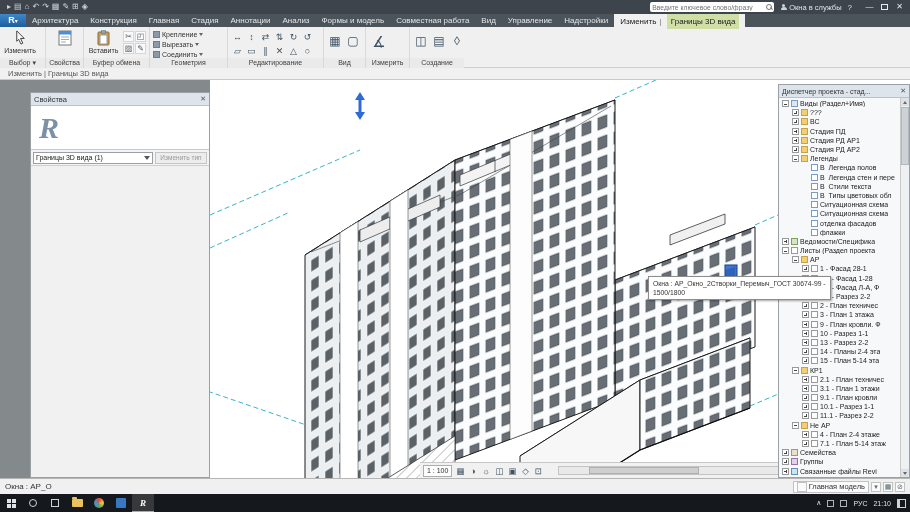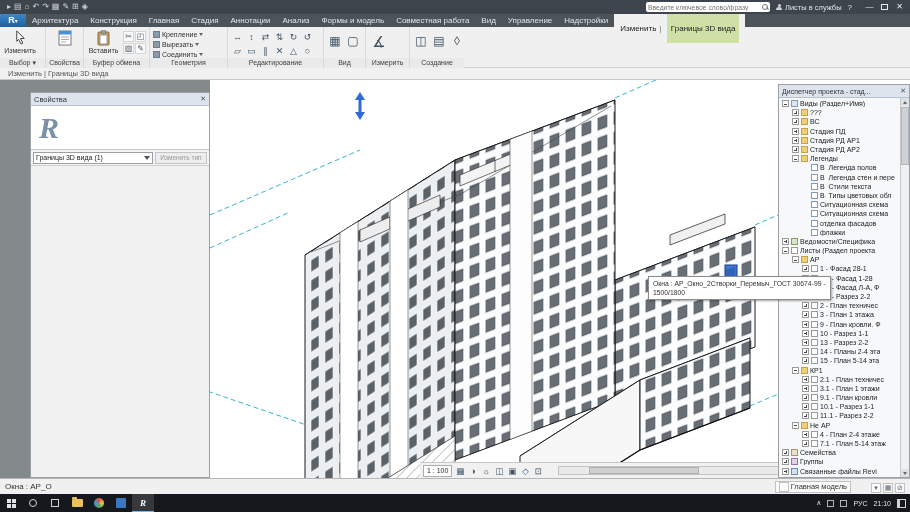--- a/index.html
+++ b/index.html
@@ -25,21 +25,21 @@
   .winbtns{display:flex;margin-left:4px}
   .winbtns .wb{width:15px;text-align:center;font-size:8px;line-height:14px;color:#e8eaec}
   .wb-restore i{display:inline-block;width:7px;height:6px;border:1px solid #e8eaec;margin-top:4px}
 
   
   .tabrow{position:absolute;left:0;top:14px;width:910px;height:13px;background:#4b545b;display:flex;align-items:stretch;z-index:39}
   .appbtn{width:26px;background:linear-gradient(#3f87c9,#1d5f9e);color:#fff;font-weight:bold;font-size:9px;text-align:center;line-height:13px}
   .appbtn .caret{font-size:6px;font-weight:normal}
   .tab{font-size:8px;line-height:13px;padding:0 6px;color:#e3e6e8;white-space:nowrap}
   .tab.active{background:#f0f0f0;color:#222}
-  .tab.active .ctx{background:#cfdfa6;display:inline-block;padding:8px 4px;margin-left:2px}
+  .tab.active .ctx{background:#cfdfa6;display:inline-block;padding:1px 4px;margin-left:2px}
   .tabsep{color:#777;margin:0 1px}
 
   
   .ribbon{position:absolute;left:0;top:27px;width:910px;height:41px;background:#f0f0f0;border-bottom:1px solid #cfcfcf;display:flex;z-index:38}
   .rib-group{position:relative;height:41px;border-right:1px solid #d9d9d9;padding:2px 3px 11px;display:flex;gap:3px;align-items:flex-start}
   .rib-label{position:absolute;bottom:0;left:0;right:0;height:10px;font-size:7px;color:#3f3f3f;text-align:center;line-height:10px;background:#eaeaea;white-space:nowrap;overflow:hidden}
   .bigbtn{width:34px;display:flex;flex-direction:column;align-items:center;gap:1px}
   .bigbtn .bicon{width:18px;height:17px;display:flex;align-items:center;justify-content:center}
   .bigbtn .blabel{font-size:7px;color:#333;white-space:nowrap}
   .clip-small{display:grid;grid-template-columns:11px 11px;grid-auto-rows:11px;gap:1px;margin-top:2px}
@@ -108,21 +108,21 @@
   .vscroll .arr{position:absolute;left:0;width:8px;height:8px;background:#dfe2e5}
   .vscroll .arr.up{top:0}
   .vscroll .arr.dn{bottom:0}
   .vscroll .arr::before{content:"";position:absolute;left:2px;width:0;height:0;border-left:2px solid transparent;border-right:2px solid transparent}
   .vscroll .arr.up::before{top:2.5px;border-bottom:3px solid #667}
   .vscroll .arr.dn::before{top:2.5px;border-top:3px solid #667}
   .vscroll .thumbv{position:absolute;left:0;top:9px;width:8px;height:58px;background:#cdd2d7;border:1px solid #b2b8bd}
 
   
   .statusbar{position:absolute;left:0;top:478px;width:910px;height:16px;background:#f0f0f0;border-top:1px solid #b5b5b5;display:flex;align-items:center;font-size:8px;color:#333;padding:0 5px;z-index:41}
-  .sb-right{margin-left:auto;display:flex;align-items:flex-end;gap:20px}
+  .sb-right{margin-left:auto;display:flex;align-items:center;gap:2px}
   .sb-ic{width:10px;height:10px;border:1px solid #c2c2c2;background:#fafafa;font-size:7px;color:#5a6a76;display:flex;align-items:center;justify-content:center}
   .workset{display:flex;align-items:center;gap:2px;border:1px solid #c2c2c2;background:#fbfbfb;height:12px;pad;padding:0 3px;font-size:7.5px}
 
   
   .taskbar{position:absolute;left:0;top:494px;width:910px;height:18px;background:#15181c;display:flex;align-items:center;z-index:42}
   .tb-ic{width:22px;height:18px;display:flex;align-items:center;justify-content:center;flex:none}
   .startgrid{width:9px;height:9px;display:grid;grid-template-columns:4px 4px;grid-auto-rows:4px;gap:1px}
   .startgrid i{background:#dfe3e6}
   .circ{width:8px;height:8px;border:1.3px solid #cfd4d8;border-radius:50%}
   .sq{width:8px;height:8px;border:1.3px solid #cfd4d8}
@@ -152,21 +152,21 @@
       <span>⊞</span>
       <span>◈</span>
     </div>
   <div class="tb-right">
     <div class="searchbox">
       <input placeholder="Введите ключевое слово/фразу" style="">
       <span class="mag"></span>
     </div>
     <div class="signin">
       <span class="person"></span>
-      <span>Листы в службы</span>
+      <span>Окна в службы</span>
     </div>
     <span class="helpq">?</span>
     <div class="winbtns">
       <span class="wb">—</span>
       <span class="wb wb-restore"><i></i></span>
       <span class="wb">✕</span>
     </div>
   </div>
 </div>
 

